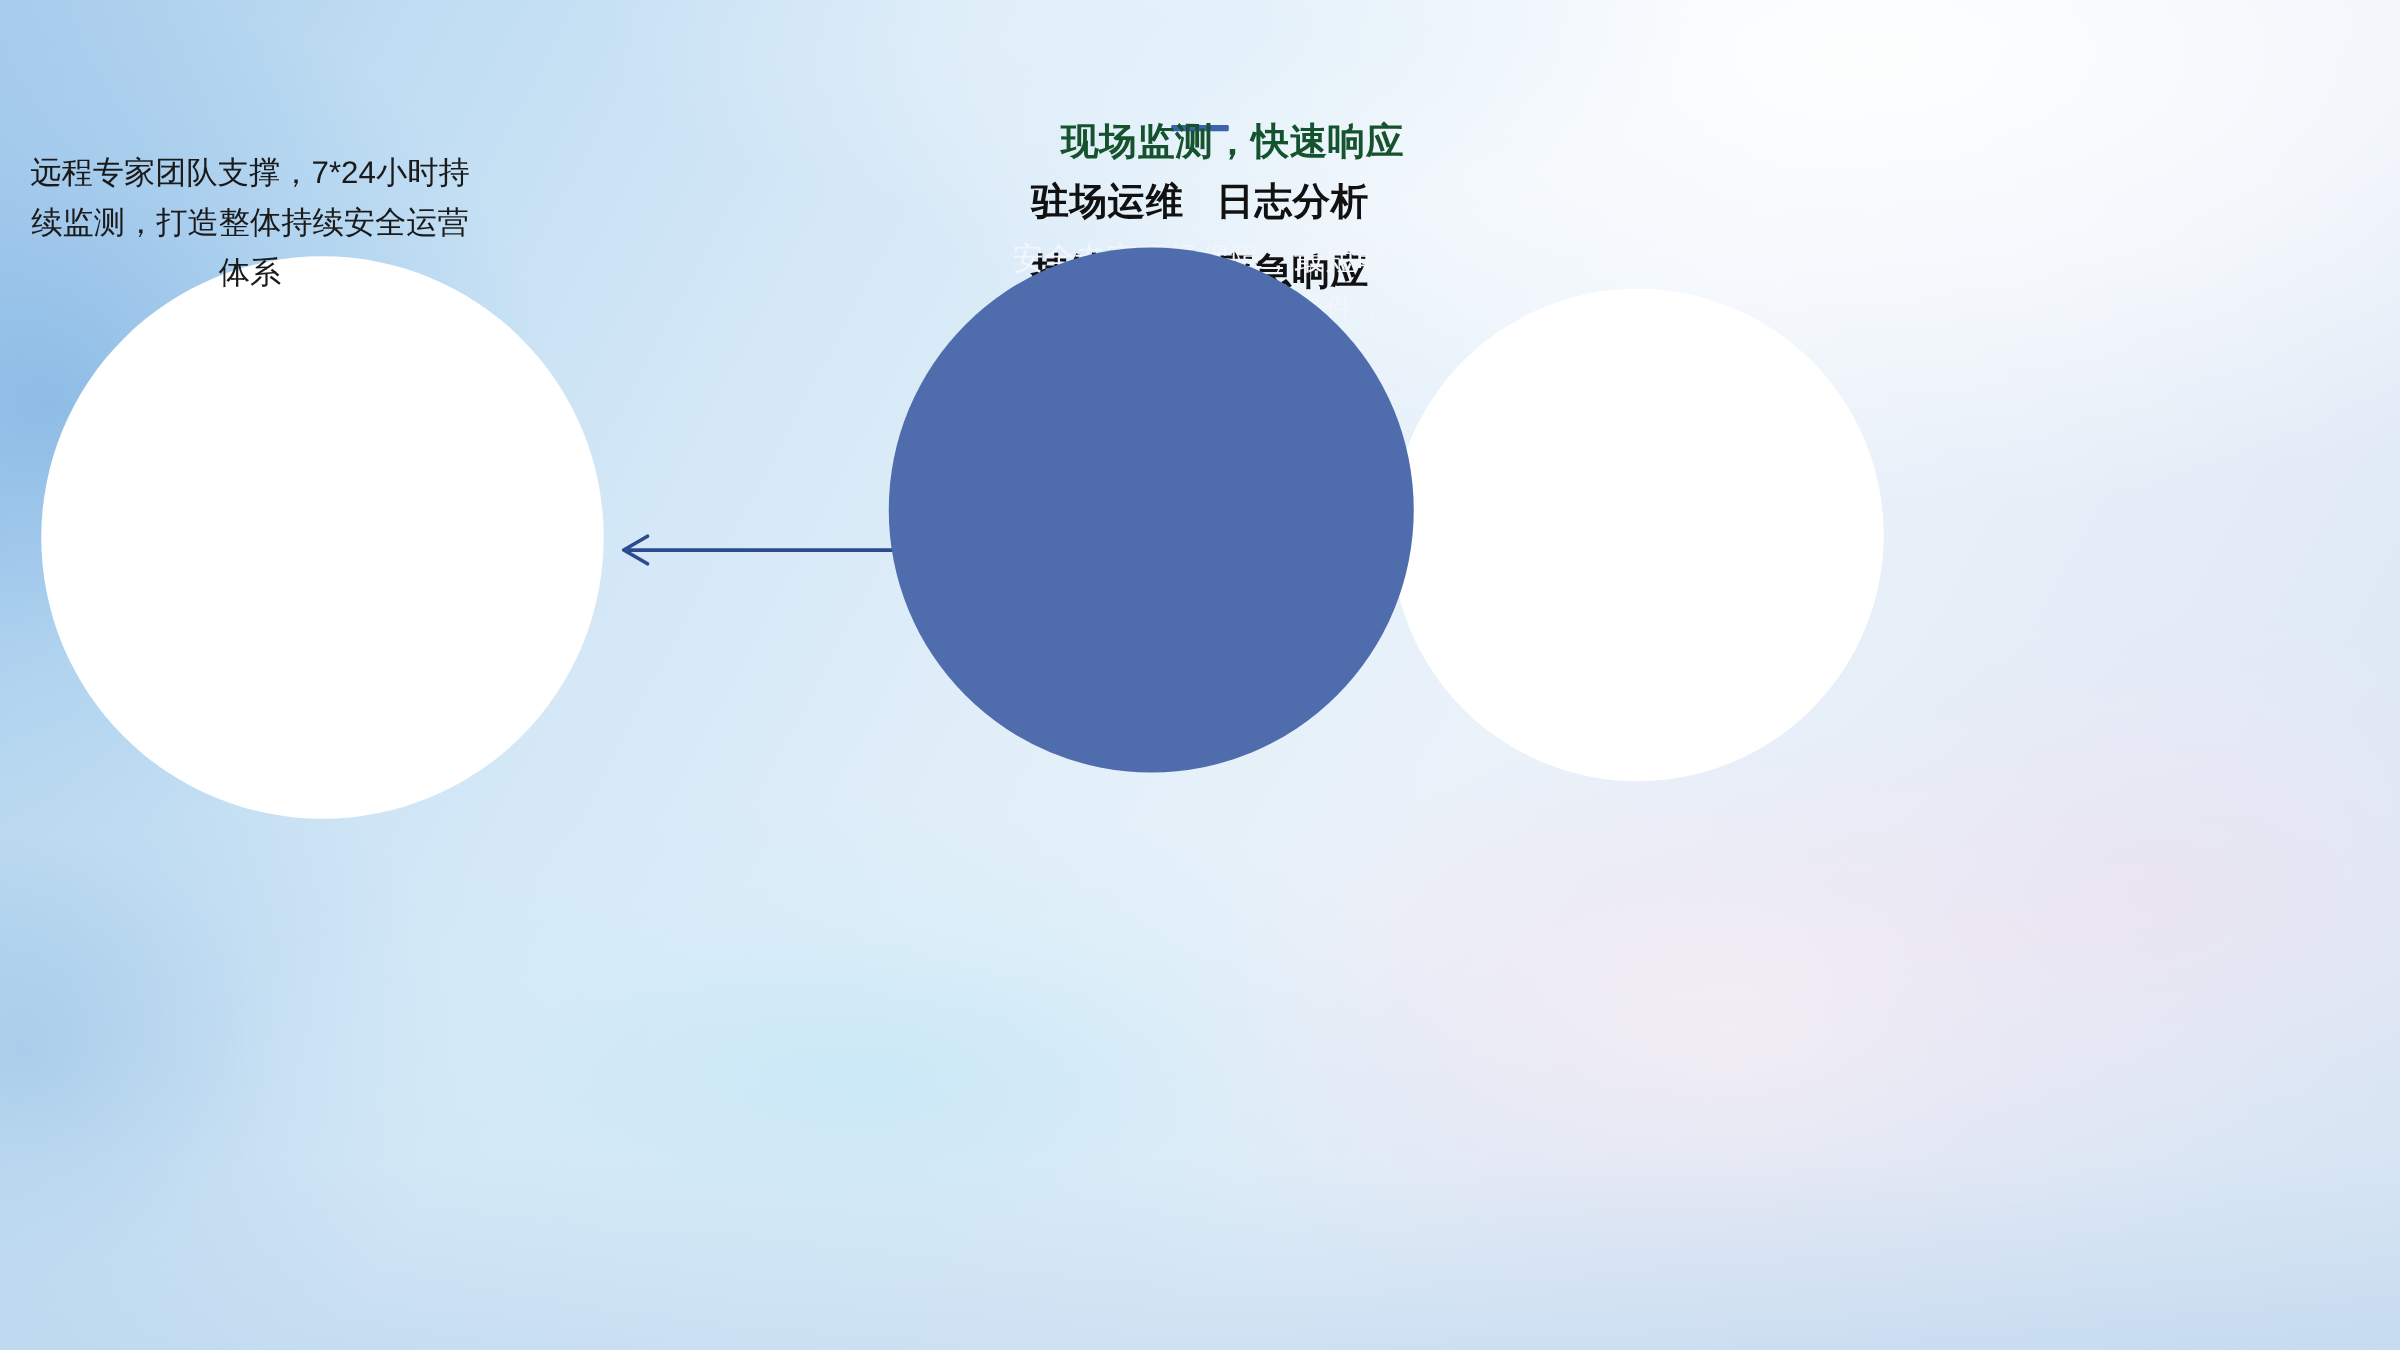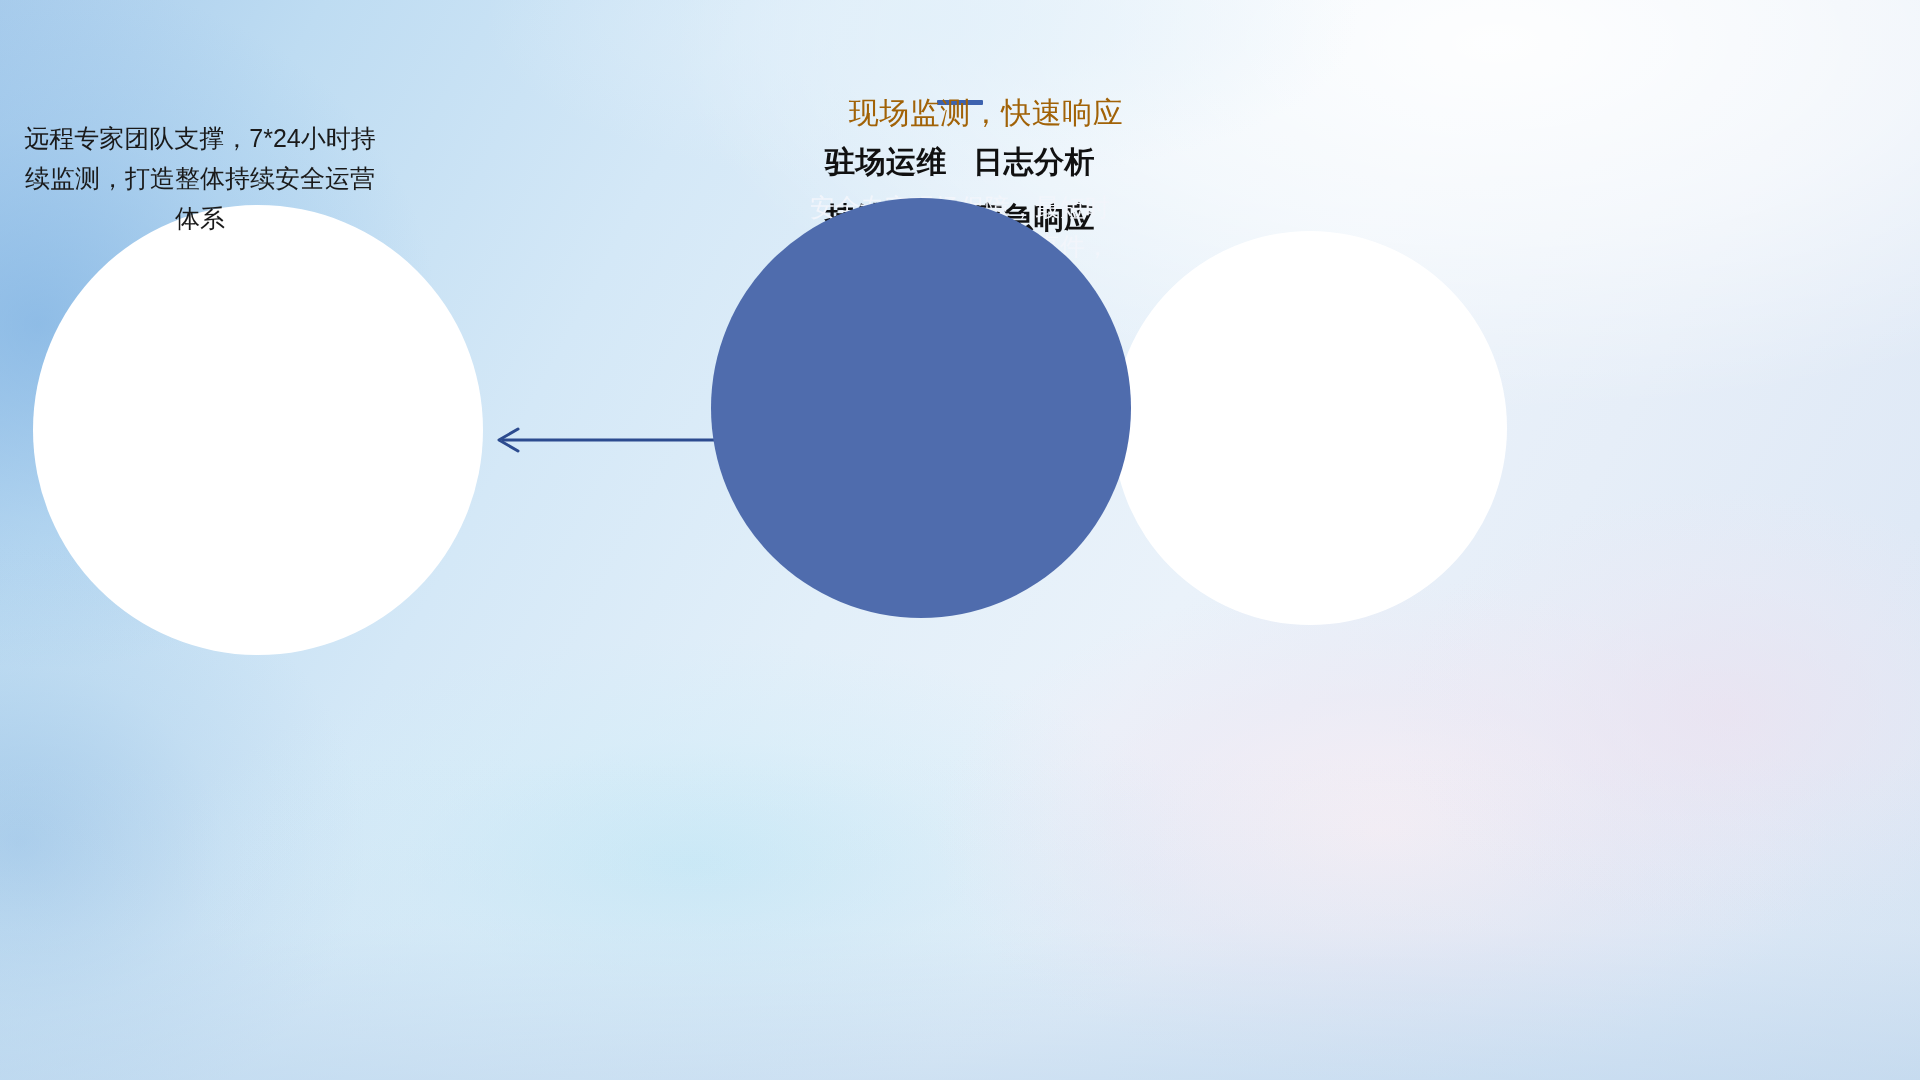--- a/index.html
+++ b/index.html
@@ -146,22 +146,22 @@
     left: 0; top: 0;
     width: 100%; height: 100%;
     display: flex;
     flex-direction: column;
     align-items: center;
     box-sizing: border-box;
     padding-top: 93px;
   }
   .mid-title {
     font-size: 30px;
-    font-weight: normal;
-    color: #a16207;
+    font-weight: bold;
+    color: #14532d;
     white-space: nowrap;
     letter-spacing: 0.5px;
     
     transform: translateX(26px);
   }
   .mid-body {
     margin-top: 54px;
     width: 300px;
     font-size: 25px;
     line-height: 1.55;

